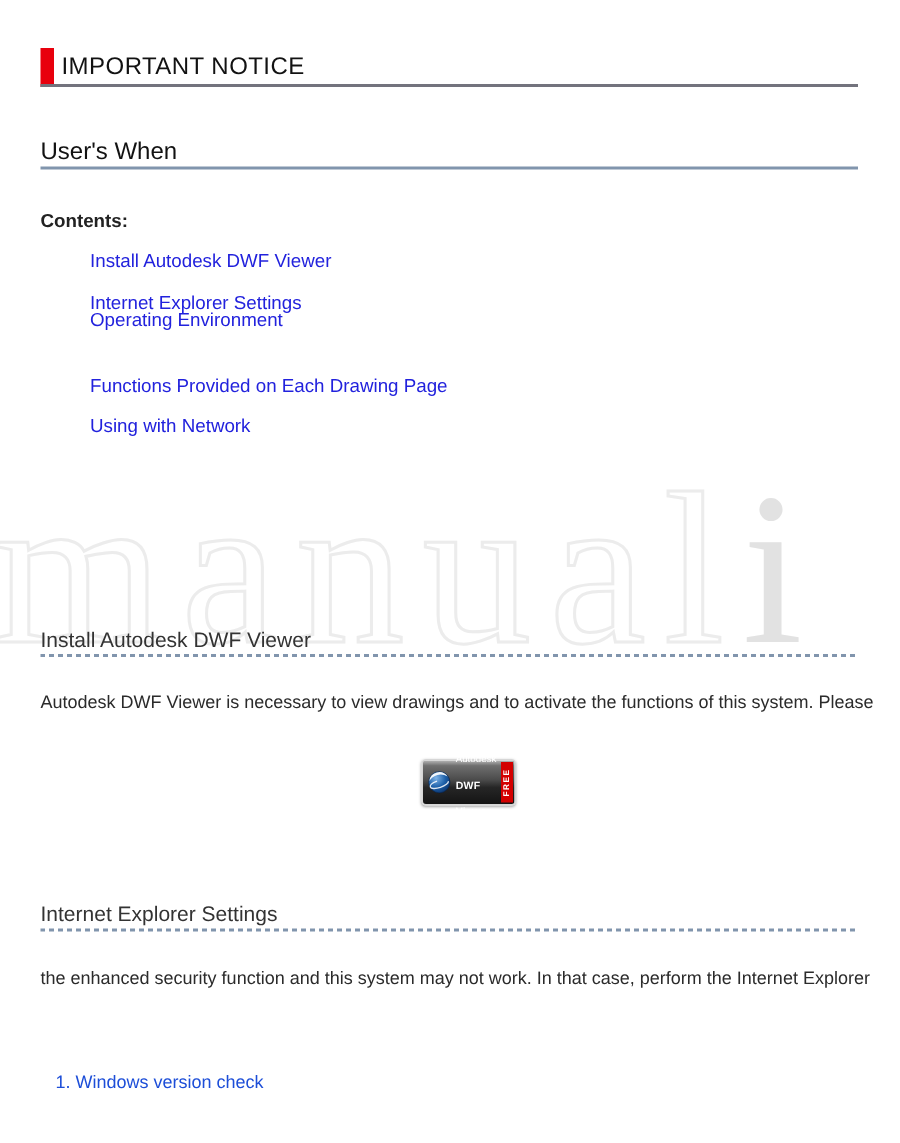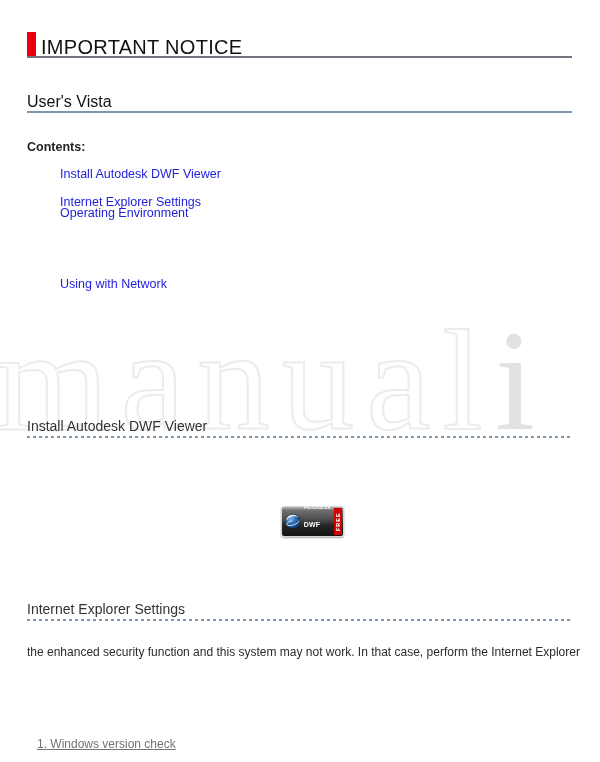--- a/index.html
+++ b/index.html
@@ -9,39 +9,39 @@
   
   .watermark{position:absolute;left:-4px;top:308px;font-family:"Liberation Serif",serif;
              font-size:145px;line-height:145px;letter-spacing:12px;white-space:nowrap;z-index:0;}
   .wm-outline{color:transparent;-webkit-text-stroke:2px #ececec;}
   .wm-fill{color:#e2e2e2;}
 
   .layer{position:absolute;inset:0;z-index:1;}
 
   
   .red-bar{position:absolute;left:27px;top:32px;width:9px;height:26px;background:#e8000d;}
-  .h-important{position:absolute;left:41px;top:36px;font-size:20px;color:#121212;letter-spacing:0.3px;}
+  .h-important{position:absolute;left:41px;top:36px;font-size:16px;color:#121212;letter-spacing:0.3px;}
   .rule{position:absolute;left:27px;width:545px;height:2px;}
   .rule-notice{top:56px;background:#73737d;}
   .h-guide{position:absolute;left:27px;top:93px;font-size:16px;color:#121212;}
   .rule-guide{top:111px;background:#8195ad;}
 
   .contents-label{position:absolute;left:27px;top:140px;font-size:12.5px;color:#222;font-weight:bold;}
   .toc-link{position:absolute;left:60px;font-size:12.5px;color:#2222dd;text-decoration:none;cursor:pointer;white-space:nowrap;}
   .t1{top:167px}.t2{top:195px}.t3{top:206px}.t4{top:250px}.t5{top:277px}
 
   
   .section-heading{position:absolute;left:27px;font-size:14px;color:#333;white-space:nowrap;}
   .sh1{top:418px}.sh2{top:601px}
   .dashed{position:absolute;left:27px;width:545px;height:2px;
           background-image:repeating-linear-gradient(90deg,#8195ad 0 3px,transparent 3px 6px);}
   .d1{top:436px}.d2{top:619px}
   .para{position:absolute;left:27px;font-size:12px;line-height:21px;color:#2b2b2b;white-space:nowrap;}
   .p1{top:458px}.p2{top:642px}
-  .step{position:absolute;left:37px;top:737px;font-size:12px;color:#737373;text-decoration:underline;}
+  .step{position:absolute;left:37px;top:714px;font-size:12px;color:#1d4ed8;}
 
   
   .dwf-badge{position:absolute;left:281px;top:506px;width:63px;height:31px;box-sizing:border-box;
              border:1px solid #d6d6d6;border-radius:3px;cursor:pointer;text-decoration:none;
              background:linear-gradient(180deg,#b5b5b5 0%,#6f6f6f 12%,#4a4a4a 45%,#262626 62%,#141414 100%);
              display:flex;align-items:center;padding-left:3px;box-shadow:0 1px 2px rgba(0,0,0,.35);}
   .dwf-text{margin-left:3px;color:#fff;line-height:1.1;}
   .dwf-brand{font-size:6.5px;}
   .dwf-brand sup{font-size:4px;}
   .dwf-product{font-size:7px;font-weight:bold;letter-spacing:0.2px;}
@@ -55,32 +55,34 @@
 
 <div class="page">
 
   <div class="watermark"><span class="wm-outline">manual</span><span class="wm-fill">i</span></div>
 
   <div class="layer">
     <div class="red-bar"></div>
     <div class="h-important">IMPORTANT NOTICE</div>
     <div class="rule rule-notice"></div>
 
-    <div class="h-guide">User's Vista</div>
+    <div class="h-guide">User's When</div>
     <div class="rule rule-guide"></div>
 
     <div class="contents-label">Contents:</div>
     <a class="toc-link t1">Install Autodesk DWF Viewer</a>
     <a class="toc-link t2">Internet Explorer Settings</a>
     <a class="toc-link t3">Operating Environment</a>
+    <a class="toc-link t4">Functions Provided on Each Drawing Page</a>
     <a class="toc-link t5">Using with Network</a>
 
     <div class="section-heading sh1">Install Autodesk DWF Viewer</div>
     <div class="dashed d1"></div>
     <div class="para p1">
+      <div>Autodesk DWF Viewer is necessary to view drawings and to activate the functions of this system. Please</div>
     </div>
 
     <a class="dwf-badge">
       <svg width="17" height="17" viewBox="0 0 20 20">
         <defs>
           <radialGradient id="gl" cx="35%" cy="30%" r="80%">
             <stop offset="0%" stop-color="#7fb4e8"></stop>
             <stop offset="55%" stop-color="#1c5fa8"></stop>
             <stop offset="100%" stop-color="#0a2f66"></stop>
           </radialGradient>

